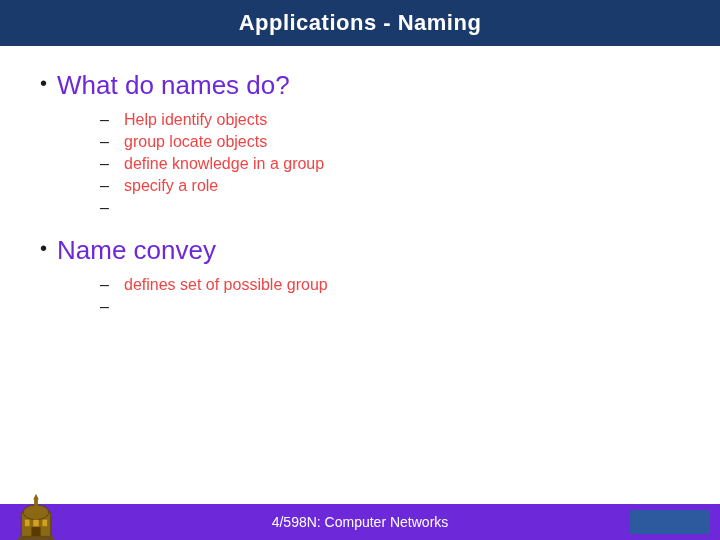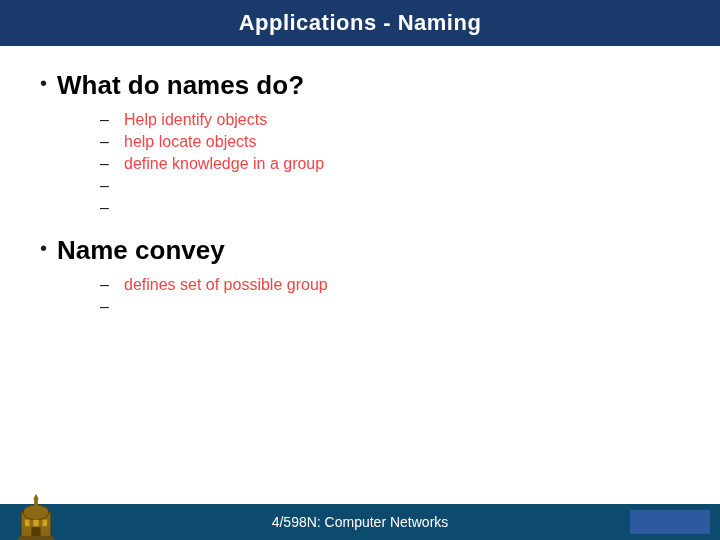--- a/index.html
+++ b/index.html
@@ -47,22 +47,22 @@
 
     .bullet-dot {
       font-size: 20px;
       margin-right: 10px;
       margin-top: 2px;
       color: #1a1a1a;
     }
 
     .bullet-text-large {
       font-size: 26px;
-      font-weight: bold;
-      color: #000000;
+      font-weight: normal;
+      color: #6d28d9;
     }
 
     .sub-bullets {
       margin-left: 60px;
       margin-bottom: 18px;
     }
 
     .sub-bullet {
       display: flex;
       align-items: flex-start;
@@ -79,21 +79,21 @@
     .sub-bullet-text {
       font-size: 16px;
       color: #ef4444;
     }
 
     .section-gap {
       margin-top: 8px;
     }
 
     .footer {
-      background: #0c4a6e;
+      background: #6d28d9;
       height: 36px;
       display: flex;
       align-items: center;
       justify-content: center;
       position: relative;
     }
 
     .footer-logo {
       position: absolute;
       left: 10px;
@@ -140,28 +140,29 @@
       <span class="bullet-text-large">What do names do?</span>
     </div>
 
     <div class="sub-bullets">
       <div class="sub-bullet">
         <span class="sub-bullet-dash">–</span>
         <span class="sub-bullet-text">Help identify objects</span>
       </div>
       <div class="sub-bullet">
         <span class="sub-bullet-dash">–</span>
-        <span class="sub-bullet-text">help locate objects</span>
+        <span class="sub-bullet-text">group locate objects</span>
       </div>
       <div class="sub-bullet">
         <span class="sub-bullet-dash">–</span>
         <span class="sub-bullet-text">define knowledge in a group</span>
       </div>
       <div class="sub-bullet">
         <span class="sub-bullet-dash">–</span>
+        <span class="sub-bullet-text">specify a role</span>
       </div>
       <div class="sub-bullet">
         <span class="sub-bullet-dash">–</span>
       </div>
     </div>
 
     <div class="bullet-main section-gap">
       <span class="bullet-dot">•</span>
       <span class="bullet-text-large">Name convey</span>
     </div>

